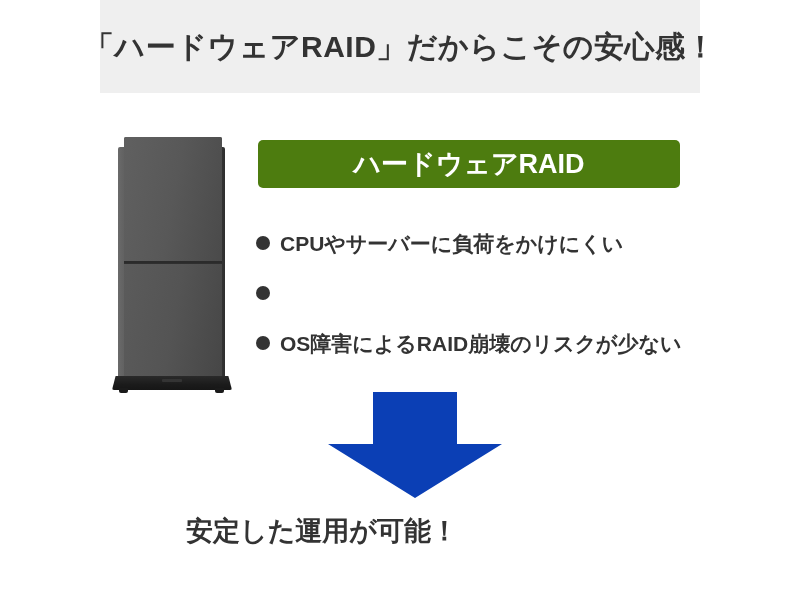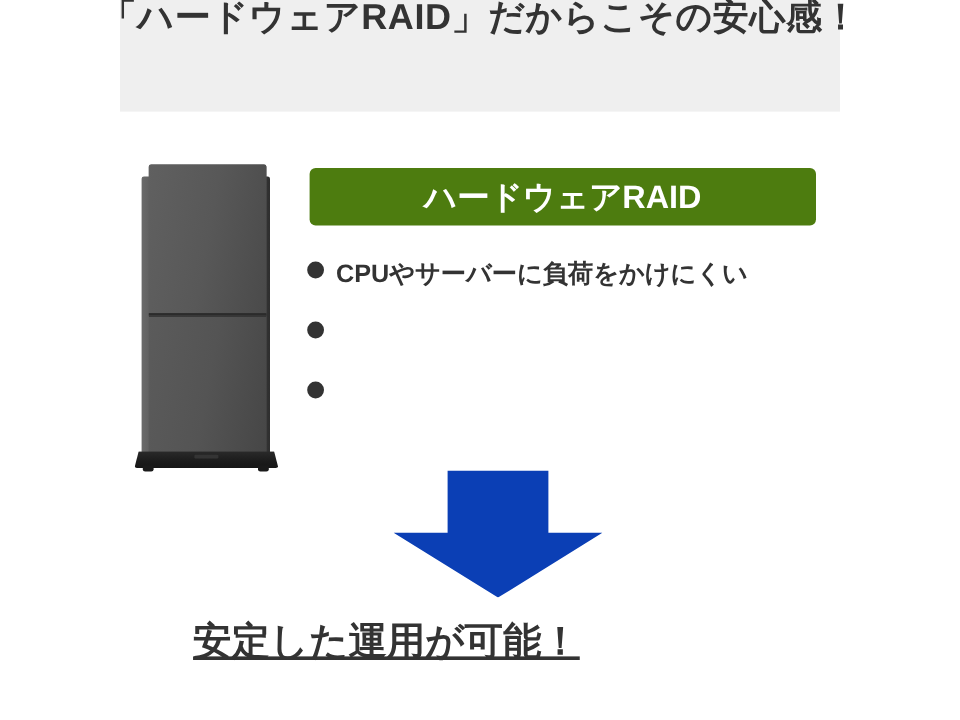--- a/index.html
+++ b/index.html
@@ -25,21 +25,21 @@
 
   
   .header-band {
     position: absolute;
     left: 100px;
     top: 0px;
     width: 600px;
     height: 93px;
     background: #efefef;
     display: flex;
-    align-items: flex-start;
+    align-items: center;
     justify-content: center;
   }
   .header-title {
     font-size: 30px;
     font-weight: bold;
     color: #333333;
     letter-spacing: 0.5px;
     white-space: nowrap;
     line-height: 1;
   }
@@ -160,20 +160,21 @@
 
   
   .bullet-list {
     position: absolute;
     left: 256px;
     top: 218px;
     width: 440px;
   }
   .bullet-item {
     display: flex;
+    align-items: center;
     height: 50px;
   }
   .bullet-dot {
     width: 14px;
     height: 14px;
     border-radius: 50%;
     background: #333333;
     flex: 0 0 auto;
     margin-right: 10px;
   }
@@ -194,25 +195,24 @@
     height: 106px;
   }
 
   
   .footer-text {
     position: absolute;
     left: 0px;
     top: 518px;
     width: 644px;
     text-align: center;
-    font-size: 32px;
+    font-size: 27px;
     font-weight: bold;
     color: #333333;
     line-height: 1;
-    text-decoration: underline;
   }
 </style>
 </head>
 <body>
 
 <div id="page">
 
   <div class="header-band">
     <div class="header-title">「ハードウェアRAID」だからこその安心感！</div>
   </div>
@@ -238,20 +238,21 @@
   <div class="bullet-list">
     <div class="bullet-item">
       <span class="bullet-dot"></span>
       <span class="bullet-text">CPUやサーバーに負荷をかけにくい</span>
     </div>
     <div class="bullet-item">
       <span class="bullet-dot"></span>
     </div>
     <div class="bullet-item">
       <span class="bullet-dot"></span>
+      <span class="bullet-text">OS障害によるRAID崩壊のリスクが少ない</span>
     </div>
   </div>
 
   <svg class="arrow-down" viewBox="0 0 174 106">
     <polygon points="45,0 129,0 129,52 174,52 87,106 0,52 45,52" fill="#0b3fb5"></polygon>
   </svg>
 
   <div class="footer-text">安定した運用が可能！</div>
 
 </div>

